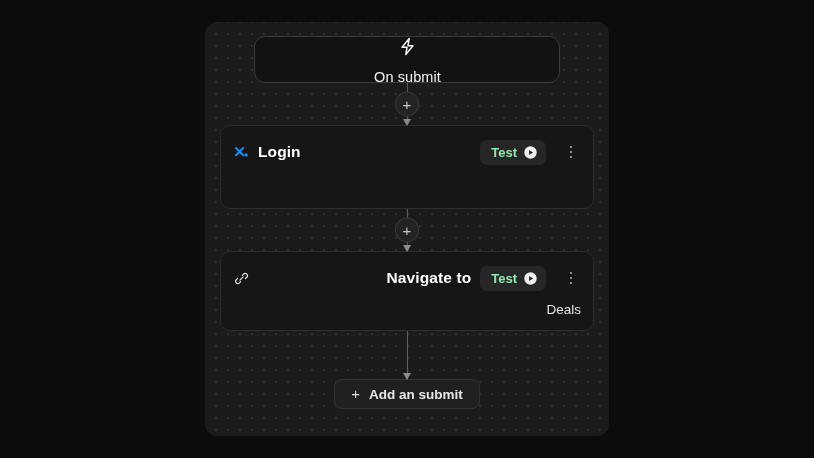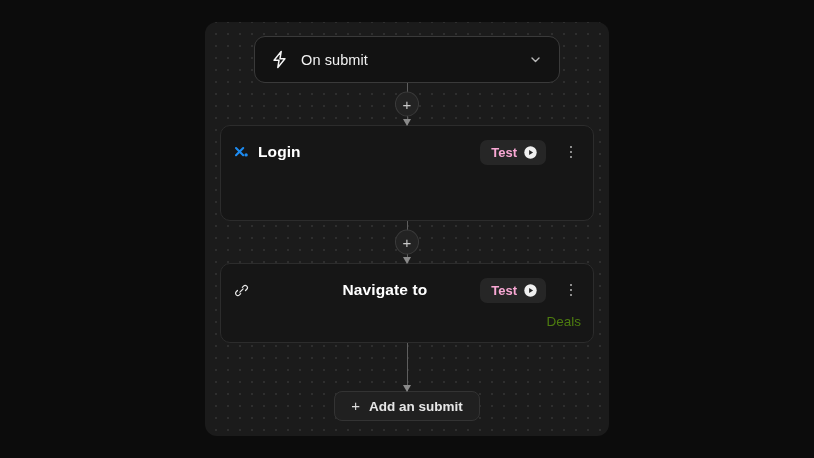--- a/index.html
+++ b/index.html
@@ -53,20 +53,21 @@
     box-sizing: border-box;
     width: 306px;
     height: 47px;
     border-radius: 11px;
     background: #121212;
     border: 1px solid #3a3a3a;
     display: flex;
     align-items: center;
     padding: 0 15px 0 16px;
     gap: 13px;
+    flex-direction: column;
   }
   .trigger-label {
     flex: 1;
     color: #f2f2f2;
     font-size: 14.5px;
     letter-spacing: .1px;
   }
   .bolt-icon svg { display: block; }
   .chevron-btn {
     display: flex;
@@ -152,58 +153,57 @@
 
   
   .step-card {
     box-sizing: border-box;
     width: 374px;
     border-radius: 10px;
     background: #161616;
     border: 1px solid #2c2c2c;
     padding: 13px 12px 13px 13px;
   }
-  .step-card.login { height: 96px; }
+  .step-card.login { height: 84px; }
   .step-card.navigate { height: 80px; text-align: right; }
 
   .step-head {
     display: flex;
     align-items: center;
     gap: 9px;
     height: 26px;
   }
   .step-title {
     color: #ffffff;
     font-size: 15.5px;
     font-weight: bold;
     letter-spacing: .1px;
     flex: 1;
   }
   .step-sub {
-    color: #4d7c0f;
+    color: #e5e5e5;
     font-size: 13.5px;
     margin-top: 11px;
     margin-left: 2px;
   }
 
   .x-icon svg, .link-icon svg { display: block; }
 
   
   .test-btn {
     display: inline-flex;
     align-items: center;
     gap: 7px;
     height: 25px;
     padding: 0 9px 0 11px;
     border-radius: 7px;
     background: #262626;
-    color: #f9a8d4;
+    color: #86efac;
     font-size: 13px;
     font-weight: bold;
-    margin-left: 44px;
   }
   .play-icon svg { display: block; }
 
   .kebab {
     width: 20px;
     height: 22px;
     margin-left: 6px;
     display: flex;
     flex-direction: column;
     align-items: center;

